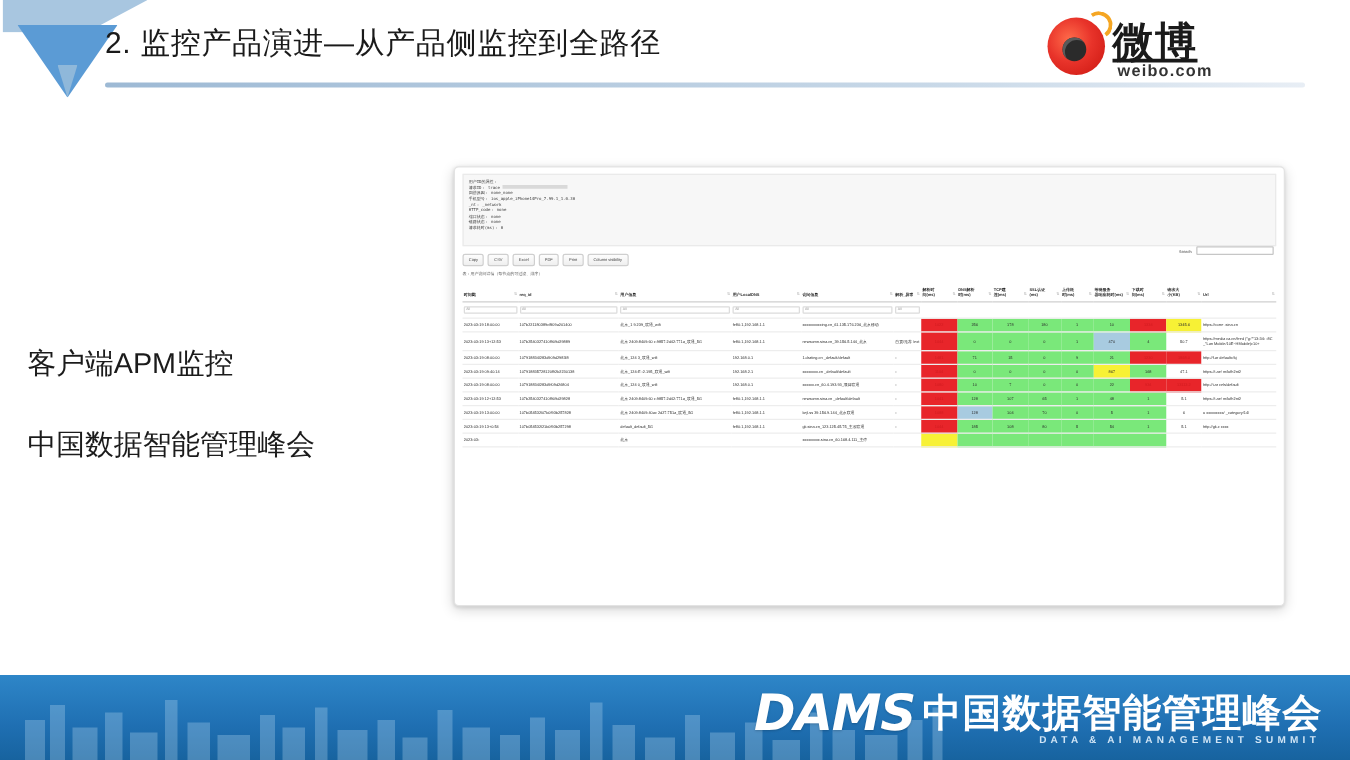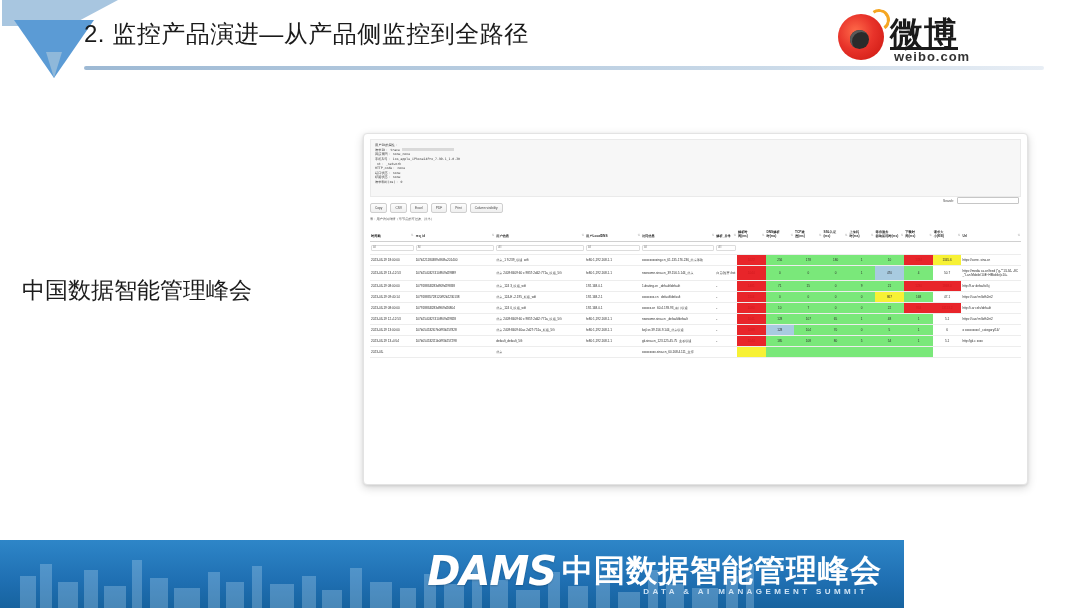--- a/index.html
+++ b/index.html
@@ -167,42 +167,42 @@
   td.ts { line-height: 1.5; }
   td.c-red    { background: #e8252a; color: #e8252a; }
   td.c-green  { background: #7ae87a; }
   td.c-yellow { background: #f7f135; }
   td.c-blue   { background: #a8cbe0; }
   td.c-red.v  { color: #d01b20; }
   td.url { color: #4a7fb5; font-size: 2.9px; line-height: 1.35; }
 
   
   .footer {
-    position: absolute; left: 0; bottom: 0; width: 904px; height: 68px;
+    position: absolute; left: 0; bottom: 0; width: 1080px; height: 68px;
     background: linear-gradient(180deg, #2e86c8 0%, #1f6fb2 60%, #17639f 100%);
     overflow: hidden;
   }
   .skyline {
     position: absolute; left: 0; bottom: 0; width: 1080px; height: 60px;
     opacity: 0.30;
   }
   .dams-wrap {
     position: absolute; right: 22px; top: 8px;
     display: flex; align-items: center; gap: 6px;
   }
   .dams-word {
     font-size: 40px; font-weight: bold; color: #ffffff; font-style: italic;
     letter-spacing: -1px; font-family: "DejaVu Sans", sans-serif;
     text-shadow: 0 1px 2px rgba(0,0,0,0.2);
   }
   .dams-cn {
     font-size: 31px; font-weight: bold; color: #ffffff; letter-spacing: 1px;
   }
   .dams-en {
-    position: absolute; right: 36px; top: 47px;
+    position: absolute; right: 24px; top: 47px;
     font-size: 8px; color: #cfe4f5; letter-spacing: 3.4px; font-weight: bold; padding-left: 26px;
   }
 </style>
 </head>
 <body>
 
 <div class="slide-header">
   <div class="logo-chevron">
     <div class="chev-outer2"></div>
     <div class="chev-inner"></div>
@@ -213,20 +213,21 @@
 
   <div class="weibo-logo">
     <div class="weibo-wave"></div>
     <div class="weibo-eye"></div>
     <div class="weibo-word">微博</div>
     <div class="weibo-url">weibo.com</div>
   </div>
 </div>
 
 <div class="captions">
+  <div class="caption">客户端APM监控</div>
   <div class="caption">中国数据智能管理峰会</div>
 </div>
 
 <div class="shot">
   <div class="shot-inner">
 
     <div class="info-block">
       <div class="info-line">用户ID的属性：</div>
       <div id="info-lines">
           <div class="info-line">请求ID： trace<span class="redact"></span></div>

